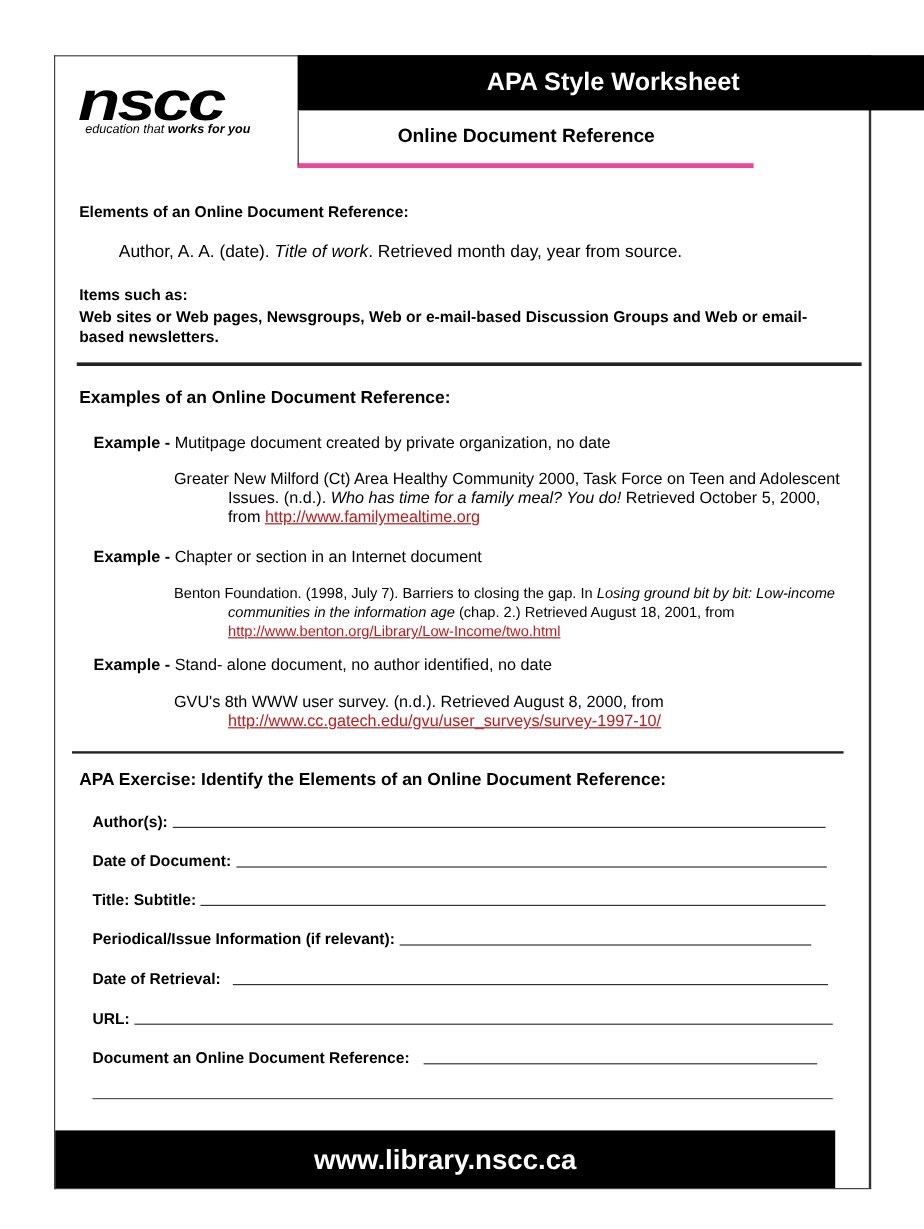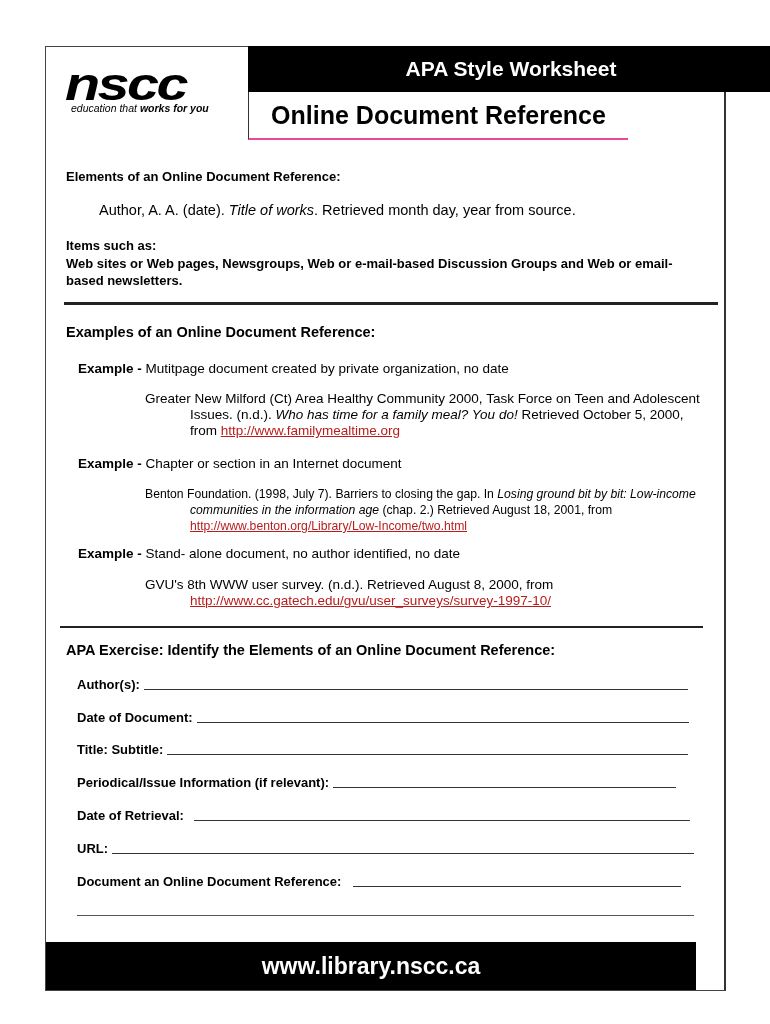--- a/index.html
+++ b/index.html
@@ -23,23 +23,23 @@
   }
   .logo-tagline b { font-weight: bold; }
 
   .title-band {
     position: absolute; left: 248px; top: 46px; width: 526px; height: 46px;
     background: #000; color: #fff; display: flex; align-items: center; justify-content: center;
     font-size: 21px; font-weight: bold;
   }
   .subtitle-box {
     position: absolute; left: 248px; top: 92px; width: 380px; height: 48px;
-    border-left: 1px solid #333; border-bottom: 2px solid #ec4899;
+    border-left: 1px solid #333; border-bottom: 4px solid #ec4899;
     display: flex; align-items: center; justify-content: center;
-    font-size: 25px; font-weight: bold;
+    font-size: 16px; font-weight: bold;
   }
 
   .abs { position: absolute; white-space: nowrap; }
   .h-elements { left: 66px; top: 169px; font-size: 13px; font-weight: bold; }
   .formula { left: 99px; top: 202px; font-size: 14.5px; }
   .formula i { font-style: italic; }
   .items-label { left: 66px; top: 238px; font-size: 13px; font-weight: bold; }
   .items-text { left: 66px; top: 255px; font-size: 13px; font-weight: bold; line-height: 17px; white-space: normal; width: 640px; }
 
   .divider-1 { position: absolute; left: 64px; top: 302px; width: 654px; height: 3px; background: #222; }
@@ -72,21 +72,21 @@
 <div class="page-frame"></div>
 
 <div class="logo">
   <span class="logo-mark">nscc</span>
   <span class="logo-tagline"><span>education that </span><b>works for you</b></span>
 </div>
 <div class="title-band">APA Style Worksheet</div>
 <div class="subtitle-box">Online Document Reference</div>
 
 <div class="abs h-elements">Elements of an Online Document Reference:</div>
-<div class="abs formula"><span>Author, A. A. (date). </span><i>Title of works</i><span>. Retrieved month day, year from source.</span></div>
+<div class="abs formula"><span>Author, A. A. (date). </span><i>Title of work</i><span>. Retrieved month day, year from source.</span></div>
 <div class="abs items-label">Items such as:</div>
 <div class="abs items-text">Web sites or Web pages, Newsgroups, Web or e-mail-based Discussion Groups and Web or email-based newsletters.</div>
 
 <div class="divider-1"></div>
 
 <div class="abs h-examples">Examples of an Online Document Reference:</div>
 
 <div class="abs ex-label" style="left:78px; top:361px;"><b>Example - </b><span>Mutitpage document created by private organization, no date</span></div>
 <div class="abs ref" style="left:145px; top:391px;">
   <span style="display:block;">Greater New Milford (Ct) Area Healthy Community 2000, Task Force on Teen and Adolescent</span>

